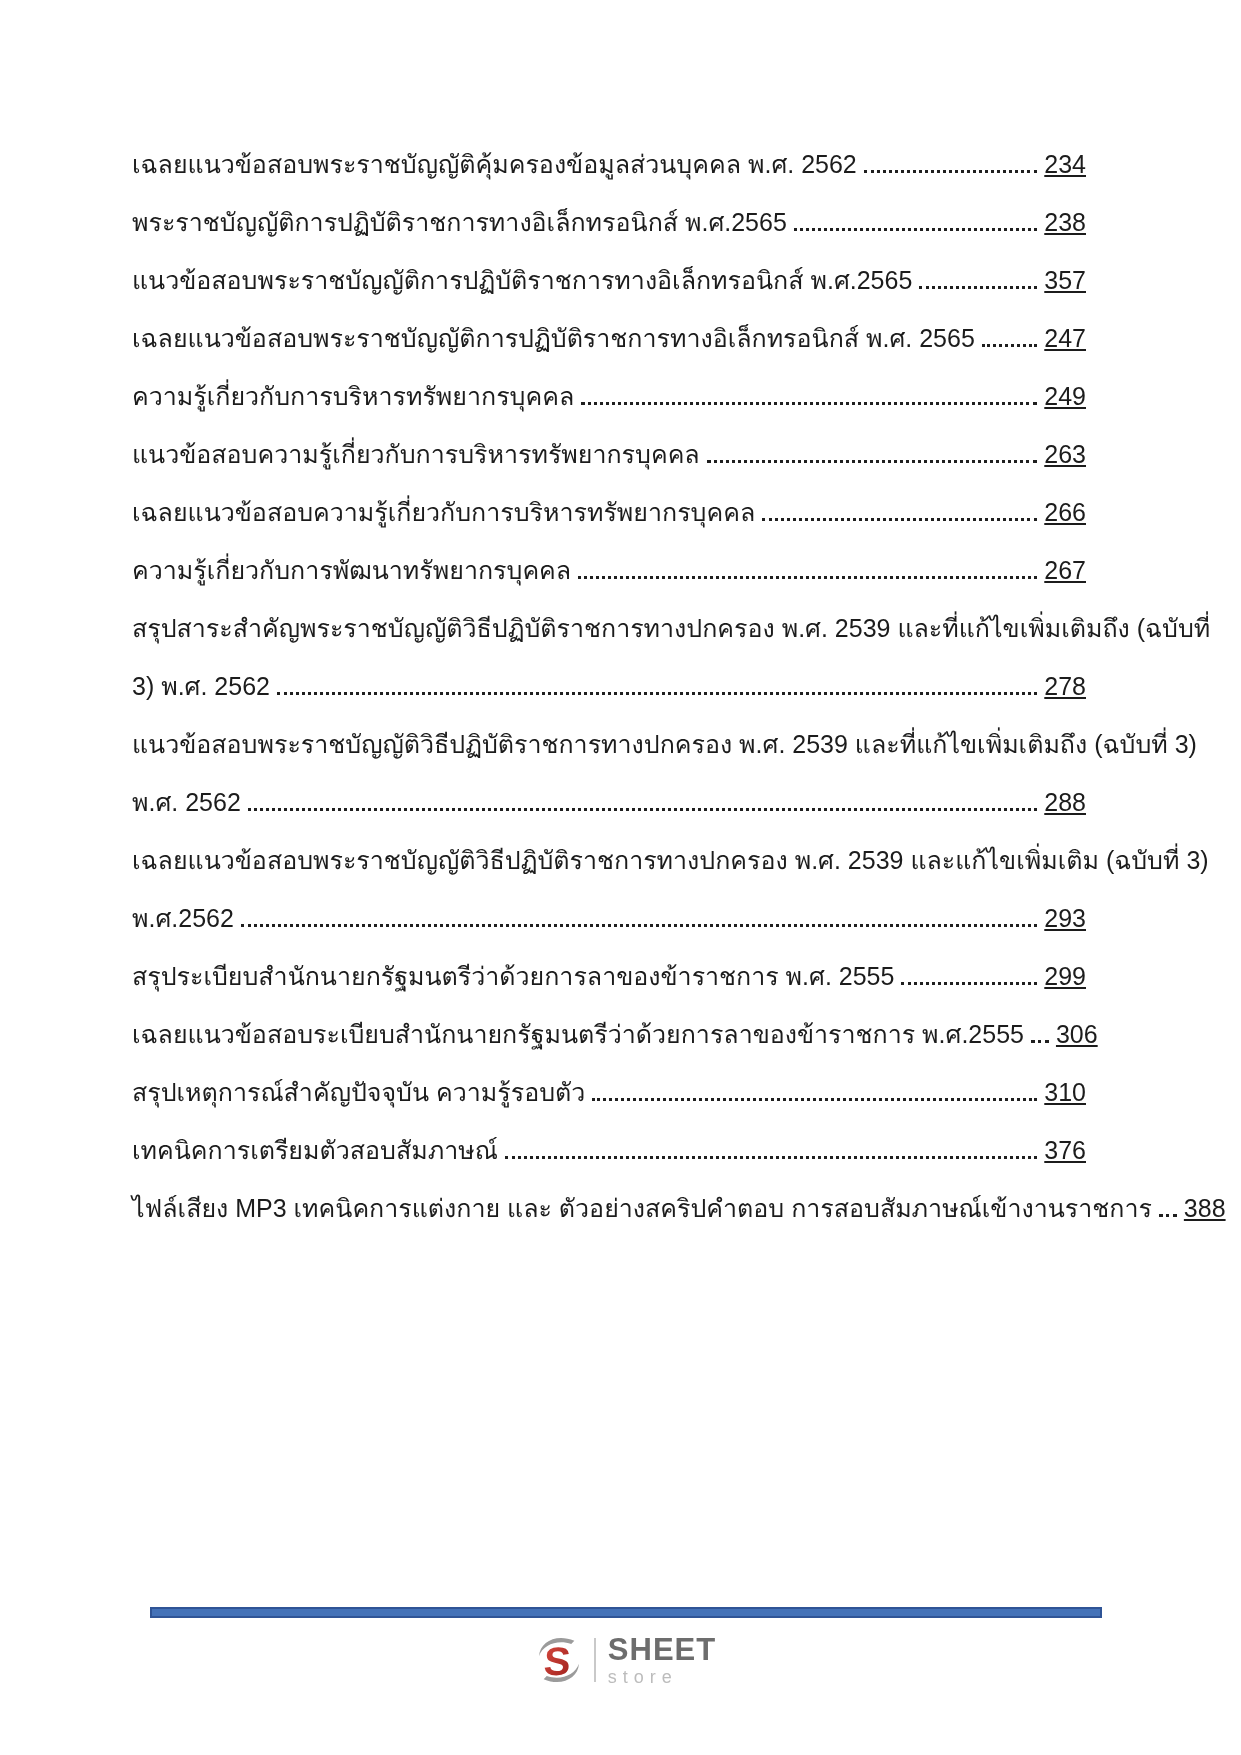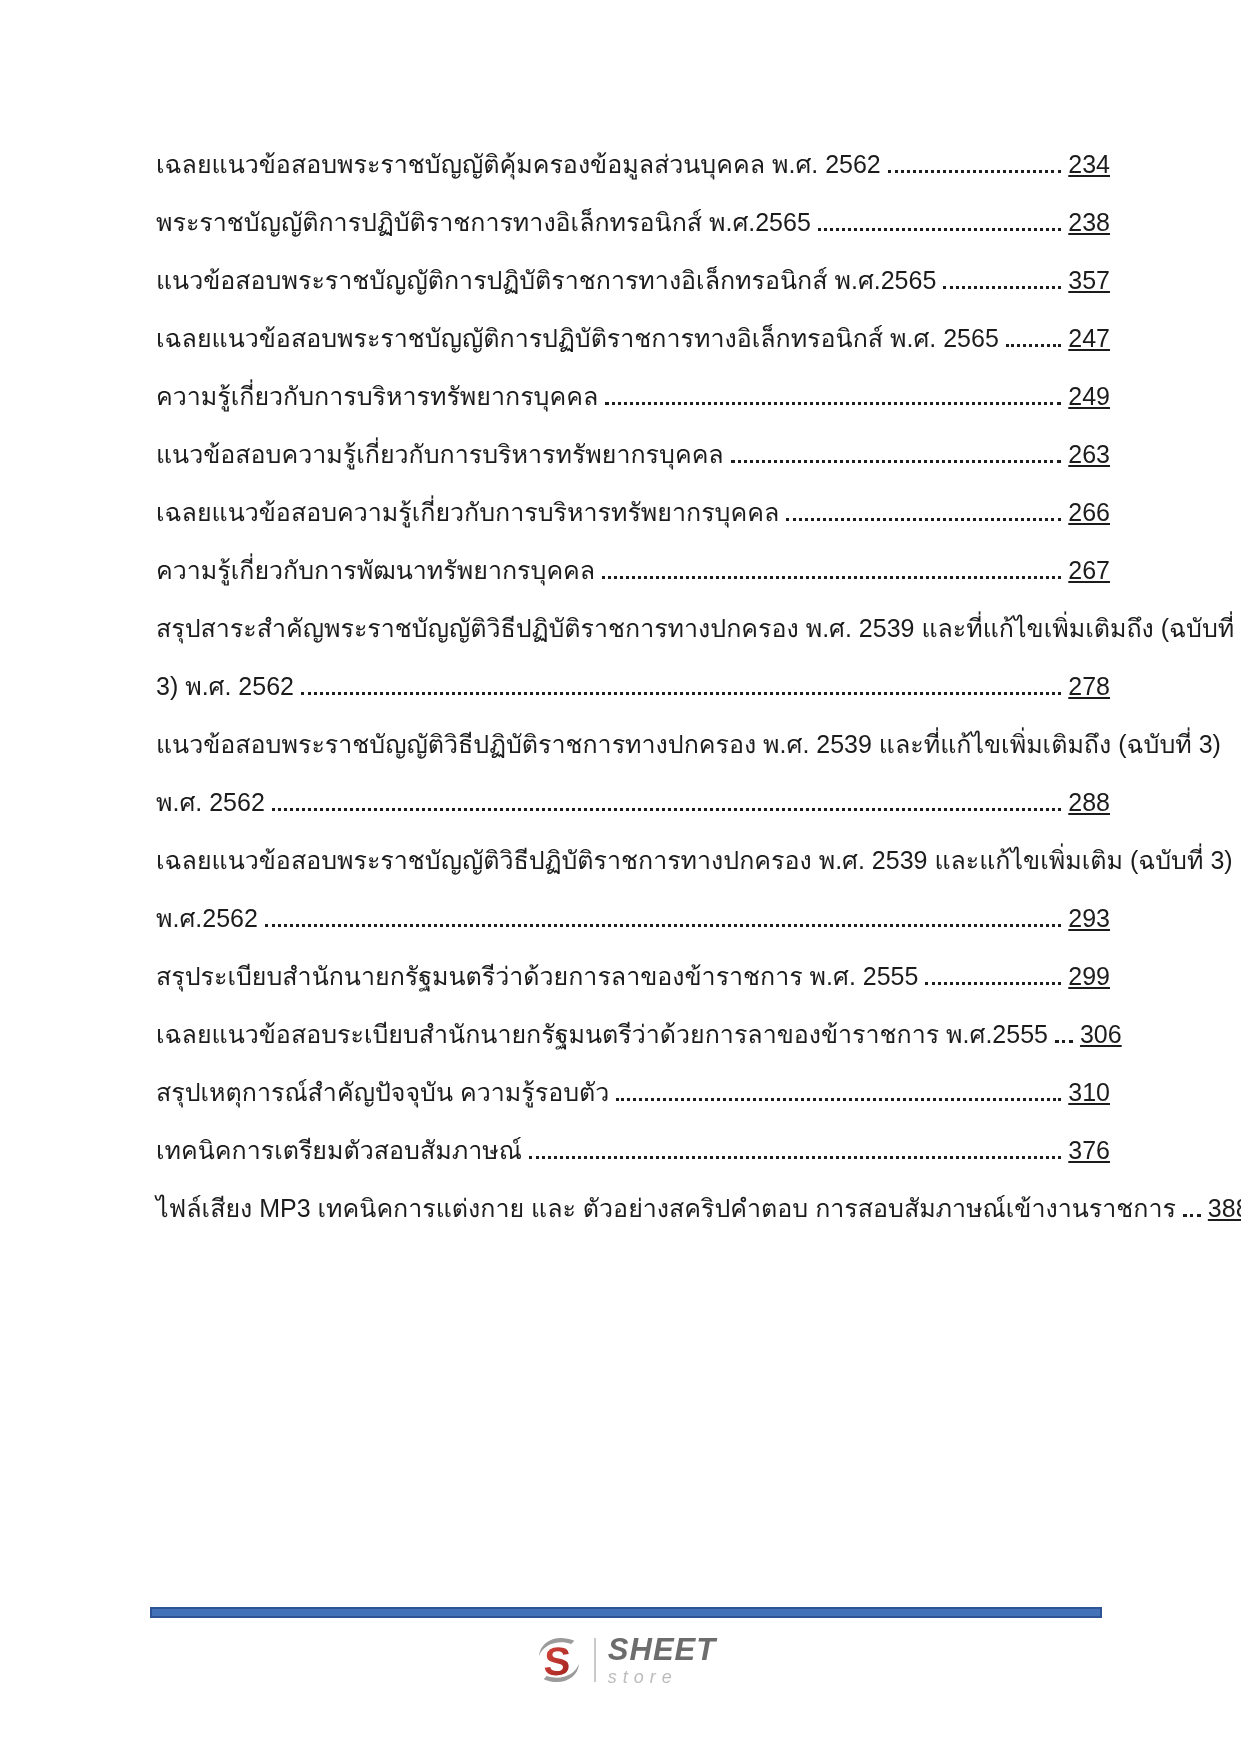--- a/index.html
+++ b/index.html
@@ -4,21 +4,21 @@
 <style>
   html,body{margin:0;padding:0;}
   body{
     width:1241px;height:1755px;position:relative;
     background:#ffffff;overflow:hidden;
     font-family:"Liberation Sans","DejaVu Sans",sans-serif;
     color:#1c1c1c;
   }
   .page{position:absolute;inset:0;}
   .content{
-    position:absolute;left:156px;top:130px;width:954px;
+    position:absolute;left:132px;top:130px;width:954px;
   }
   .toc-line{
     height:58px;display:flex;align-items:flex-end;
     padding-bottom:10px;box-sizing:border-box;
     font-size:25px;line-height:1.1;
   }
   .toc-line .t{white-space:nowrap;}
   .leader{
     flex:1;min-width:18px;
     border-bottom:3px dotted #1f1f1f;
@@ -29,21 +29,21 @@
   .footer-bar{
     position:absolute;left:150px;top:1607px;width:952px;height:11px;
     background:#4472b8;border:2px solid #2f5496;box-sizing:border-box;
   }
   .brand{
     position:absolute;left:150px;top:1630px;width:952px;height:60px;
     display:flex;align-items:center;justify-content:center;gap:12px;
   }
   .brand .mark{width:46px;height:52px;flex:0 0 auto;}
   .brand .vline{width:2px;height:44px;background:#c9c9c9;flex:0 0 auto;}
-  .brand .words{display:flex;flex-direction:column;justify-content:center;font-style:italic;}
+  .brand .words{display:flex;flex-direction:column;justify-content:center;}
   .brand .title{
     font-size:31px;font-weight:bold;color:#6d6d6d;letter-spacing:1px;line-height:1;
   }
   .brand .subtitle{
     font-size:18px;color:#bcbcbc;letter-spacing:6px;line-height:1;margin-top:3px;
   }
 </style>
 </head>
 <body>
 

